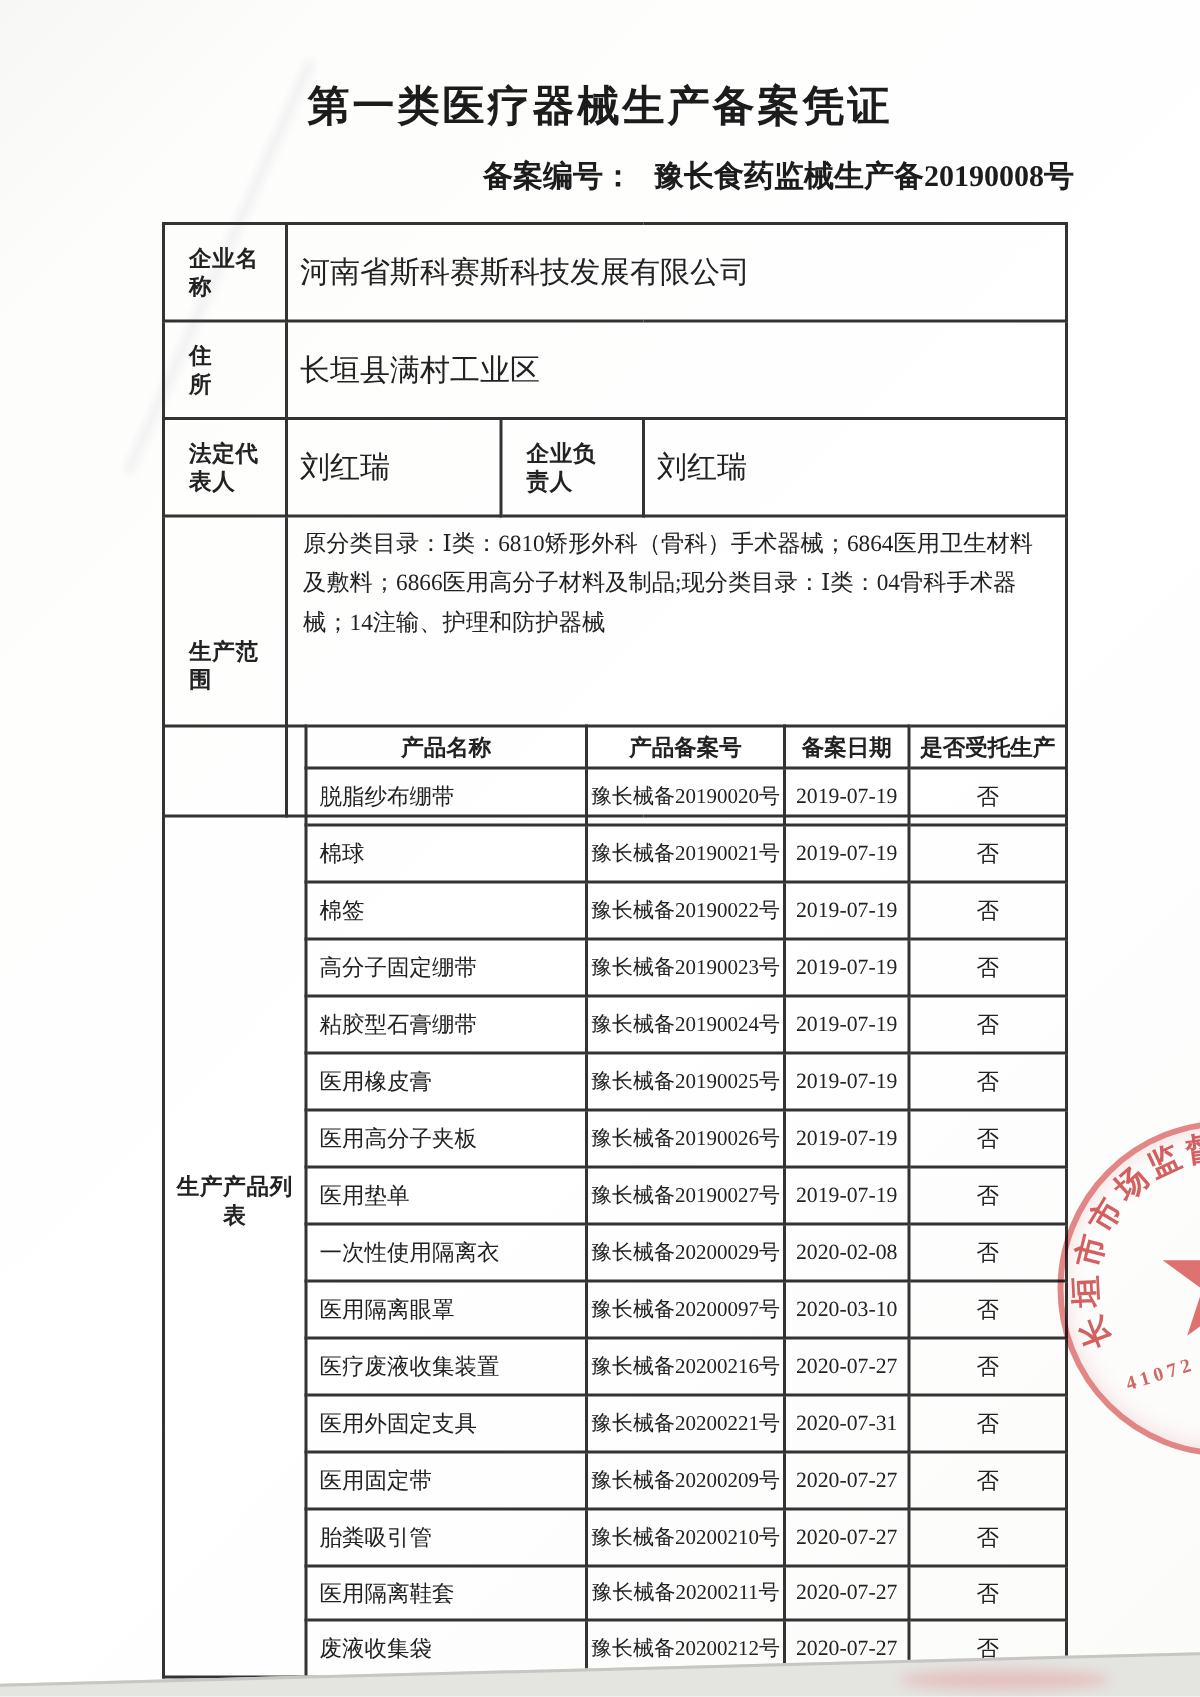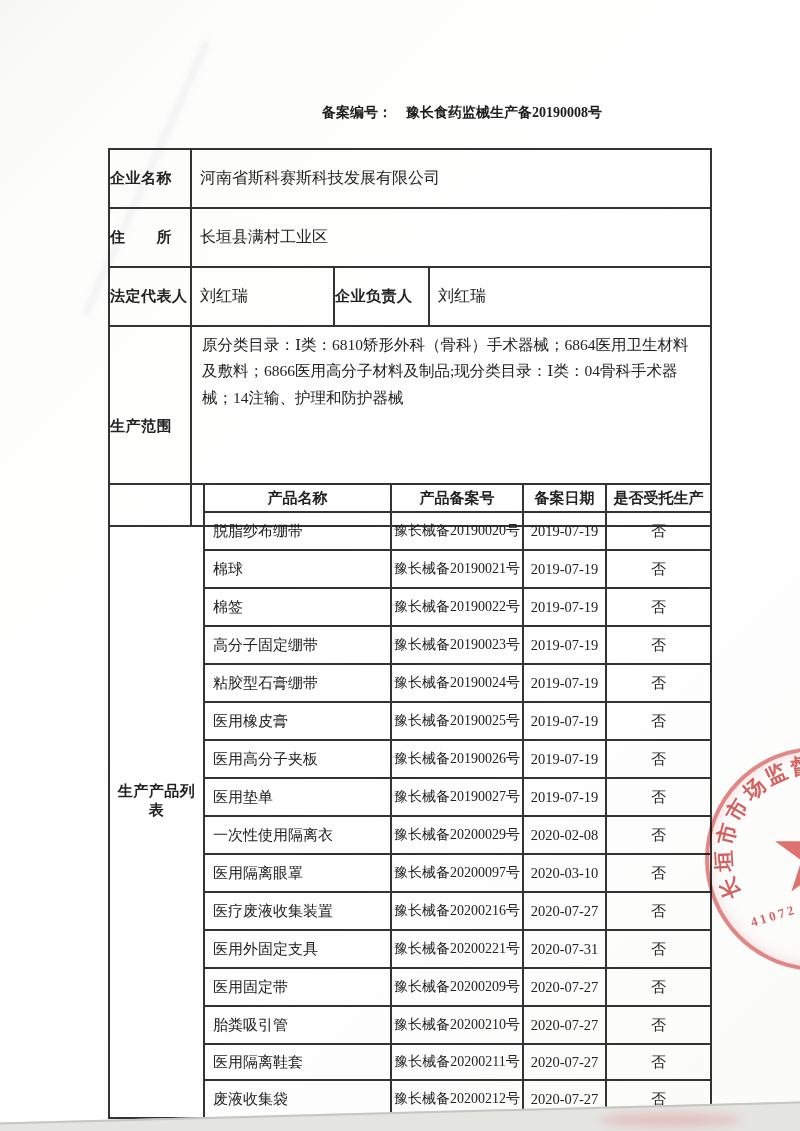--- a/index.html
+++ b/index.html
@@ -18,30 +18,30 @@
     position:absolute;left:205px;top:40px;width:5px;height:300px;
     background:rgba(195,198,205,0.28);filter:blur(3px);
     transform:rotate(24deg);transform-origin:top left;
   }
   .doc-title{
     position:absolute;left:0;top:52px;width:800px;
     text-align:center;font-size:28px;font-weight:700;letter-spacing:2px;color:#1c1c1c;
   }
   .filing-line{
     position:absolute;left:322px;top:104px;
-    font-size:14px;font-weight:700;color:#1c1c1c;white-space:nowrap;
+    font-size:20px;font-weight:700;color:#1c1c1c;white-space:nowrap;
   }
   .filing-line .val{margin-left:14px;}
 
   table{border-collapse:collapse;table-layout:fixed;}
   td{border:2px solid #333;overflow:hidden;}
 
   .info-table{position:absolute;left:108px;top:148px;width:602px;}
-  .info-table td{font-size:16px;padding:18px 8px;vertical-align:middle;}
-  .info-table td.lbl{font-weight:700;padding:2px 0;font-size:15px;letter-spacing:0.5px;}
+  .info-table td{font-size:20px;padding:18px 8px;vertical-align:middle;}
+  .info-table td.lbl{font-weight:700;padding:2px 16px;font-size:15px;letter-spacing:0.5px;}
   .info-table td.scope-val{vertical-align:top;padding:5px 10px;line-height:1.7;font-size:15.5px;}
   .info-table td.scope-lbl{vertical-align:middle;}
 
   .product-table{position:absolute;left:108px;top:483px;width:602px;}
   .product-table td{font-size:15px;padding:0 4px;vertical-align:middle;}
   .product-table td.hd{font-weight:700;text-align:center;font-size:15px;border-radius:13px;}
   .product-table td.section-lbl{font-weight:700;text-align:center;font-size:15px;padding:16px 2px;letter-spacing:0.5px;}
   .product-table td.pname{text-align:left;padding-left:8px;}
   .product-table td.pno{text-align:center;font-size:14px;white-space:nowrap;padding:0 2px;margin-left:42px;}
   .product-table td.pdate{text-align:center;font-size:14.5px;white-space:nowrap;padding:0 2px;}
@@ -78,20 +78,21 @@
     background:rgba(229,120,120,0.3);border-radius:50%;filter:blur(4px);z-index:7;
   }
 </style>
 </head>
 <body>
 
 <div class="paper">
 
   <div class="crease"></div>
 
+  <div class="doc-title">第一类医疗器械生产备案凭证</div>
 
   <div class="filing-line">
     <span>备案编号：</span><span class="val">豫长食药监械生产备20190008号</span>
   </div>
 
   <table class="info-table">
     <colgroup>
         <col style="width:82px">
         <col style="width:143px">
         <col style="width:95px">

